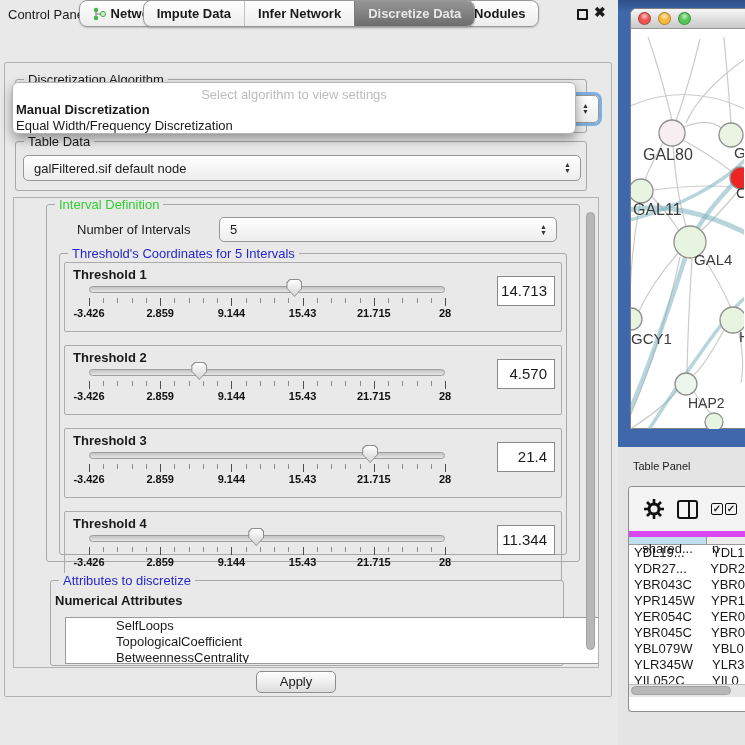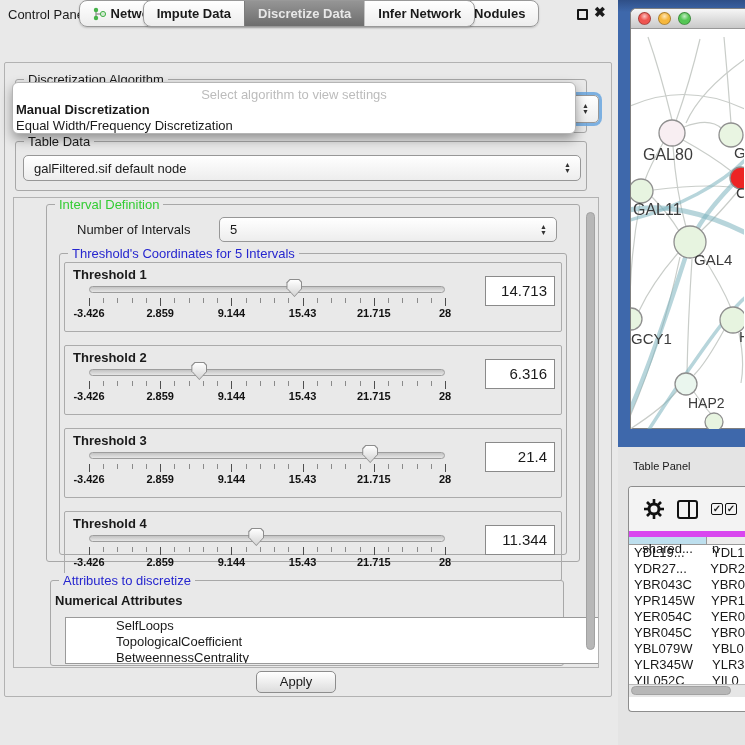--- a/index.html
+++ b/index.html
@@ -62,21 +62,21 @@
            border-radius:4px; background:linear-gradient(#c3c3c3,#e6e6e6); }
   .thumb { position:absolute; top:0; width:16px; height:18px; transform:translateX(-50%); }
   .thumb .t-outer { position:absolute; inset:0; background:#8d8d8d;
       clip-path:polygon(20% 0,80% 0,100% 18%,100% 52%,50% 100%,0 52%,0 18%); }
   .thumb .t-inner { position:absolute; inset:1px; background:linear-gradient(#ffffff,#d4d4d4);
       clip-path:polygon(20% 0,80% 0,100% 18%,100% 52%,50% 100%,0 52%,0 18%); }
   .ticks { position:absolute; left:0; top:19px; width:100%; height:5px;
       background:repeating-linear-gradient(90deg,#8a8a8a 0,#8a8a8a 1px,transparent 1px,transparent 4%); }
   .majtick { position:absolute; top:19px; width:1px; height:8px; background:#4e4e4e; }
   .slbl { position:absolute; top:28px; transform:translateX(-50%); font-size:11px; font-weight:bold; color:#111; white-space:nowrap; }
-  .val-box { position:absolute; right:6px; top:13px; width:70px; height:30px; background:#fff;
+  .val-box { position:absolute; right:6px; top:13px; width:58px; height:30px; background:#fff;
              border:1px solid #8a8a8a; font-size:15px; text-align:right; padding-right:7px; line-height:28px; }
 
   
   #attr-group { left:36px; top:382px; width:514px; height:86px; }
   .attr-label { position:absolute; left:4px; top:12px; font-weight:bold; }
   .attr-list { position:absolute; left:14px; top:36px; width:556px; height:47px; background:#fff;
                border:1px solid #9a9a9a; overflow:hidden;padding-left:38px; }
   .list-item { height:16px; line-height:16px; padding-left:12px; font-size:13px; }
   .attr-list .vthumb { position:absolute; right:2px; top:2px; width:9px; height:40px; background:#b7b7b7;
                        border-radius:5px; border:1px solid #a2a2a2; }
@@ -221,21 +221,21 @@
                     <div class="slbl" style="left: 60%;">15.43</div>
                     <div class="majtick" style="left: 80%;"></div>
                     <div class="slbl" style="left: 80%;">21.715</div>
                     <div class="majtick" style="left: 100%;"></div>
                     <div class="slbl" style="left: 100%;">28</div>
                     <div class="thumb" style="left: 31%;">
                       <div class="t-outer"></div>
                       <div class="t-inner"></div>
                     </div>
                   </div>
-                  <div class="val-box">6.316</div>
+                  <div class="val-box">4.570</div>
                 </div>
                 <div class="thr-box">
                   <div class="thr-label">Threshold 3</div>
                   <div class="slider">
                     <div class="track"></div>
                     <div class="ticks"></div>
                     <div class="majtick" style="left: 0%;"></div>
                     <div class="slbl" style="left: 0%;">-3.426</div>
                     <div class="majtick" style="left: 20%;"></div>
                     <div class="slbl" style="left: 20%;">2.859</div>
@@ -306,25 +306,25 @@
       <div class="popup-hint">Select algorithm to view settings</div>
       <div class="popup-opt sel" style="top:19px;">Manual Discretization</div>
       <div class="popup-opt" style="top:35px;">Equal Width/Frequency Discretization</div>
     </div>
 
     <div class="tabbar" id="bottom-tabs-wrap">
       <div class="seg-group" id="bottom-tabs">
           <div class="seg">
             <span>Impute Data</span>
           </div>
+          <div class="seg">
+            <span>Infer Network</span>
+          </div>
           <div class="seg active">
             <span>Discretize Data</span>
-          </div>
-          <div class="seg">
-            <span>Infer Network</span>
           </div>
         </div>
     </div>
   </div>
 
   <div id="right-side">
     <div class="net-frame">
       <div class="net-window">
         <div class="net-titlebar" id="traffic-lights">
             <div class="tl" style="background: radial-gradient(circle at 50% 30%, rgba(255, 255, 255, 0.65) 0%, rgba(255, 255, 255, 0) 45%), rgb(239, 85, 80);"></div>

